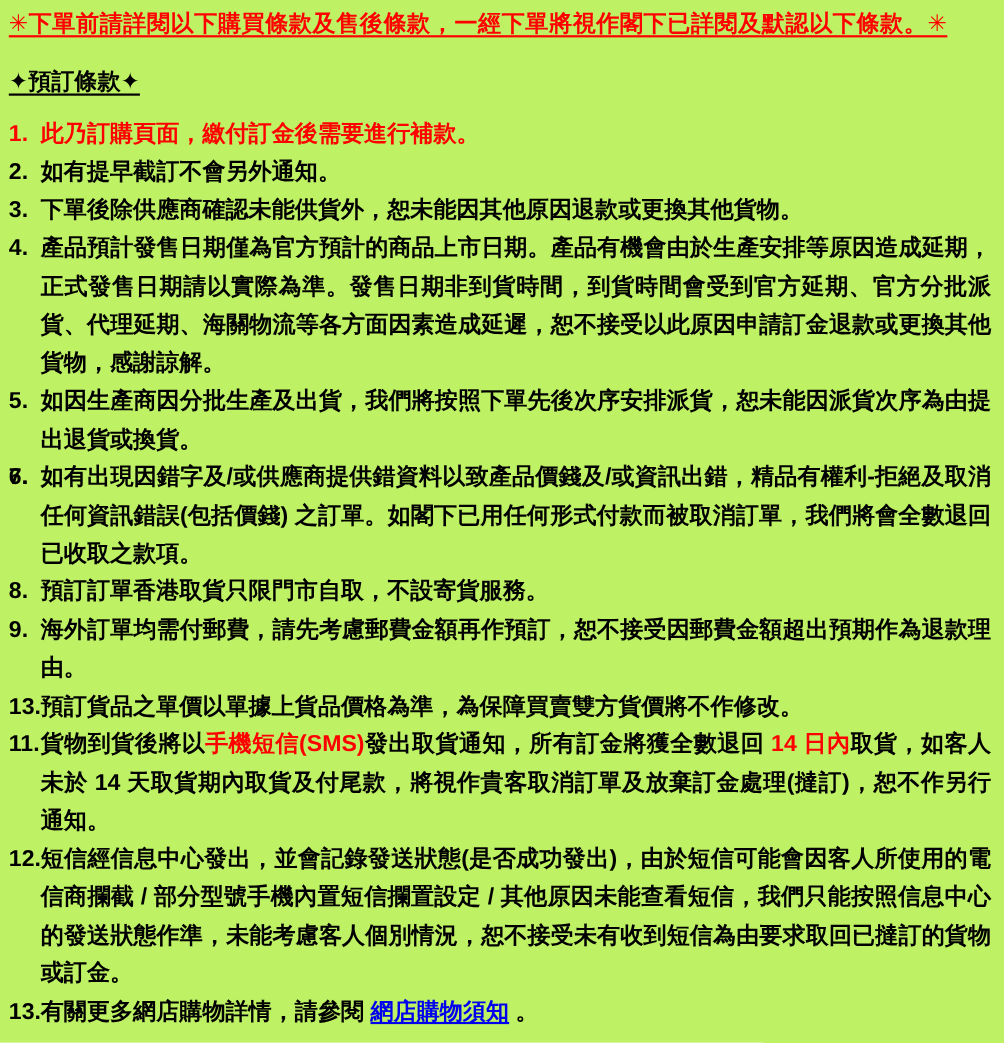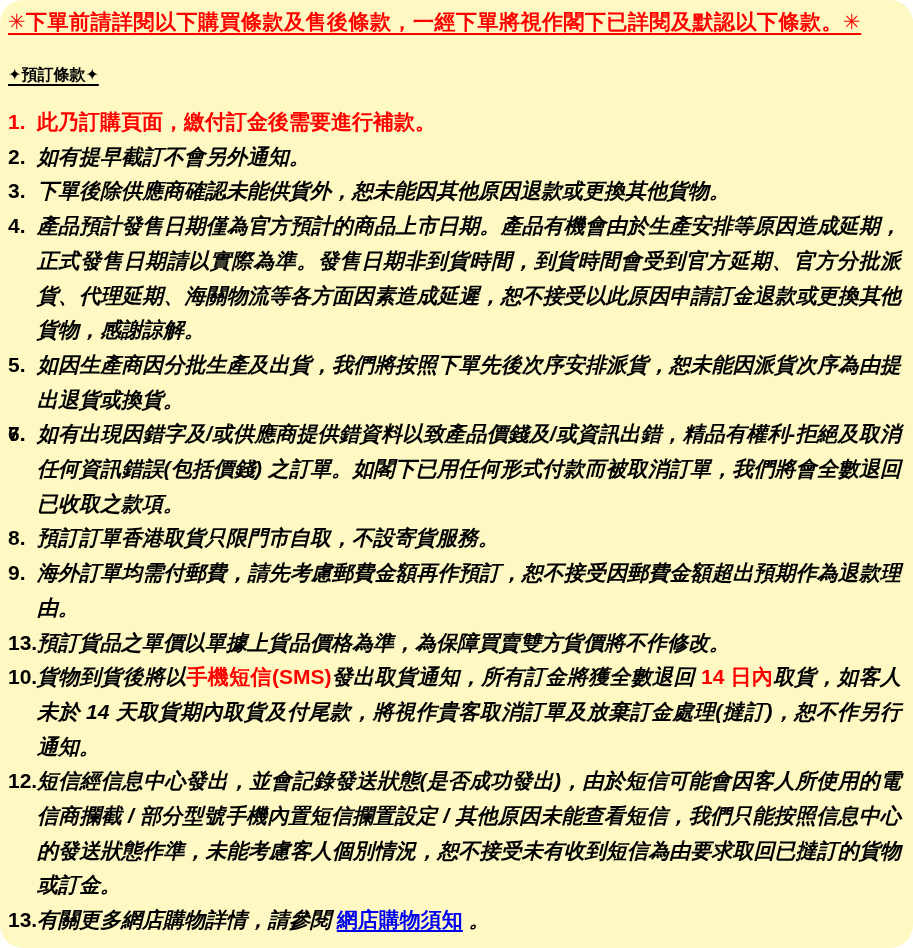--- a/index.html
+++ b/index.html
@@ -8,36 +8,35 @@
     background: #ffffff;
     font-family: "Liberation Sans", "DejaVu Sans", sans-serif;
     font-weight: 700;
     color: #000000;
   }
   .page {
     width: 913px;
     height: 948px;
     padding: 9px 12px 0 8px;
     overflow: hidden;
-    background: #fef9c3;
-    border-radius: 23px;
+    background: #bef264;
   }
   .notice-header {
     color: #ff0000;
     font-size: 21px;
     line-height: 26px;
     text-decoration: underline;
     text-decoration-thickness: 2px;
     text-underline-offset: 4px;
     margin-bottom: 27px;
     letter-spacing: 0.5px;
   }
   .section-title {
     display: inline-block;
-    font-size: 16px;
+    font-size: 21px;
     line-height: 26px;
     text-decoration: underline;
     text-decoration-thickness: 2px;
     text-underline-offset: 4px;
     margin-bottom: 17px;
   }
   ol.terms { list-style: none; }
   ol.terms li {
     position: relative;
     padding-left: 29px;
@@ -45,21 +44,21 @@
     line-height: 34.7px;
     text-align: justify;
   }
   ol.terms li .num {
     position: absolute;
     left: 0;
     top: 0;
     text-align: left;
   }
   .red-item, .red-item .num { color: #ff0000; }
-  .seg-normal { color: inherit; font-style: italic; }
+  .seg-normal { color: inherit; }
   .seg-red { color: #ff0000; }
   .seg-red-underline {
     color: #ff0000;
     text-decoration-thickness: 2px;
     text-underline-offset: 3px;
   }
   .seg-link {
     color: #0000ee;
     text-decoration: underline;
     text-decoration-thickness: 2px;
@@ -81,17 +80,17 @@
       <li class="red-item"><span class="num">1.</span><span class="term-text"><span class="seg-red">此乃訂購頁面，繳付訂金後需要進行補款。</span></span></li>
       <li><span class="num">2.</span><span class="term-text"><span class="seg-normal">如有提早截訂不會另外通知。</span></span></li>
       <li><span class="num">3.</span><span class="term-text"><span class="seg-normal">下單後除供應商確認未能供貨外，恕未能因其他原因退款或更換其他貨物。</span></span></li>
       <li><span class="num">4.</span><span class="term-text"><span class="seg-normal">產品預計發售日期僅為官方預計的商品上市日期。產品有機會由於生產安排等原因造成延期，正式發售日期請以實際為準。發售日期非到貨時間，到貨時間會受到官方延期、官方分批派貨、代理延期、海關物流等各方面因素造成延遲，恕不接受以此原因申請訂金退款或更換其他貨物，感謝諒解。</span></span></li>
       <li><span class="num">5.</span><span class="term-text"><span class="seg-normal">如因生產商因分批生產及出貨，我們將按照下單先後次序安排派貨，恕未能因派貨次序為由提出退貨或換貨。</span></span></li>
       <li><span class="num">6.</span></li>
       <li><span class="num">7.</span><span class="term-text"><span class="seg-normal">如有出現因錯字及/或供應商提供錯資料以致產品價錢及/或資訊出錯，精品有權利-拒絕及取消任何資訊錯誤(包括價錢) 之訂單。如閣下已用任何形式付款而被取消訂單，我們將會全數退回已收取之款項。</span></span></li>
       <li><span class="num">8.</span><span class="term-text"><span class="seg-normal">預訂訂單香港取貨只限門市自取，不設寄貨服務。</span></span></li>
       <li><span class="num">9.</span><span class="term-text"><span class="seg-normal">海外訂單均需付郵費，請先考慮郵費金額再作預訂，恕不接受因郵費金額超出預期作為退款理由。</span></span></li>
       <li><span class="num">13.</span><span class="term-text"><span class="seg-normal">預訂貨品之單價以單據上貨品價格為準，為保障買賣雙方貨價將不作修改。</span></span></li>
-      <li><span class="num">10.</span><span class="term-text"><span class="seg-normal">貨物到貨後將以</span><span class="seg-red-underline">手機短信(SMS)</span><span class="seg-normal">發出取貨通知，所有訂金將獲全數退回 </span><span class="seg-red-underline">14 日內</span><span class="seg-normal">取貨，如客人未於 14 天取貨期內取貨及付尾款，將視作貴客取消訂單及放棄訂金處理(撻訂)，恕不作另行通知。</span></span></li>
+      <li><span class="num">11.</span><span class="term-text"><span class="seg-normal">貨物到貨後將以</span><span class="seg-red-underline">手機短信(SMS)</span><span class="seg-normal">發出取貨通知，所有訂金將獲全數退回 </span><span class="seg-red-underline">14 日內</span><span class="seg-normal">取貨，如客人未於 14 天取貨期內取貨及付尾款，將視作貴客取消訂單及放棄訂金處理(撻訂)，恕不作另行通知。</span></span></li>
       <li><span class="num">12.</span><span class="term-text"><span class="seg-normal">短信經信息中心發出，並會記錄發送狀態(是否成功發出)，由於短信可能會因客人所使用的電信商攔截 / 部分型號手機內置短信攔置設定 / 其他原因未能查看短信，我們只能按照信息中心的發送狀態作準，未能考慮客人個別情況，恕不接受未有收到短信為由要求取回已撻訂的貨物或訂金。</span></span></li>
       <li><span class="num">13.</span><span class="term-text"><span class="seg-normal">有關更多網店購物詳情，請參閱 </span><span class="seg-link">網店購物須知</span><span class="seg-normal"> 。</span></span></li>
     </ol>
 </div>
 
 </body></html>

